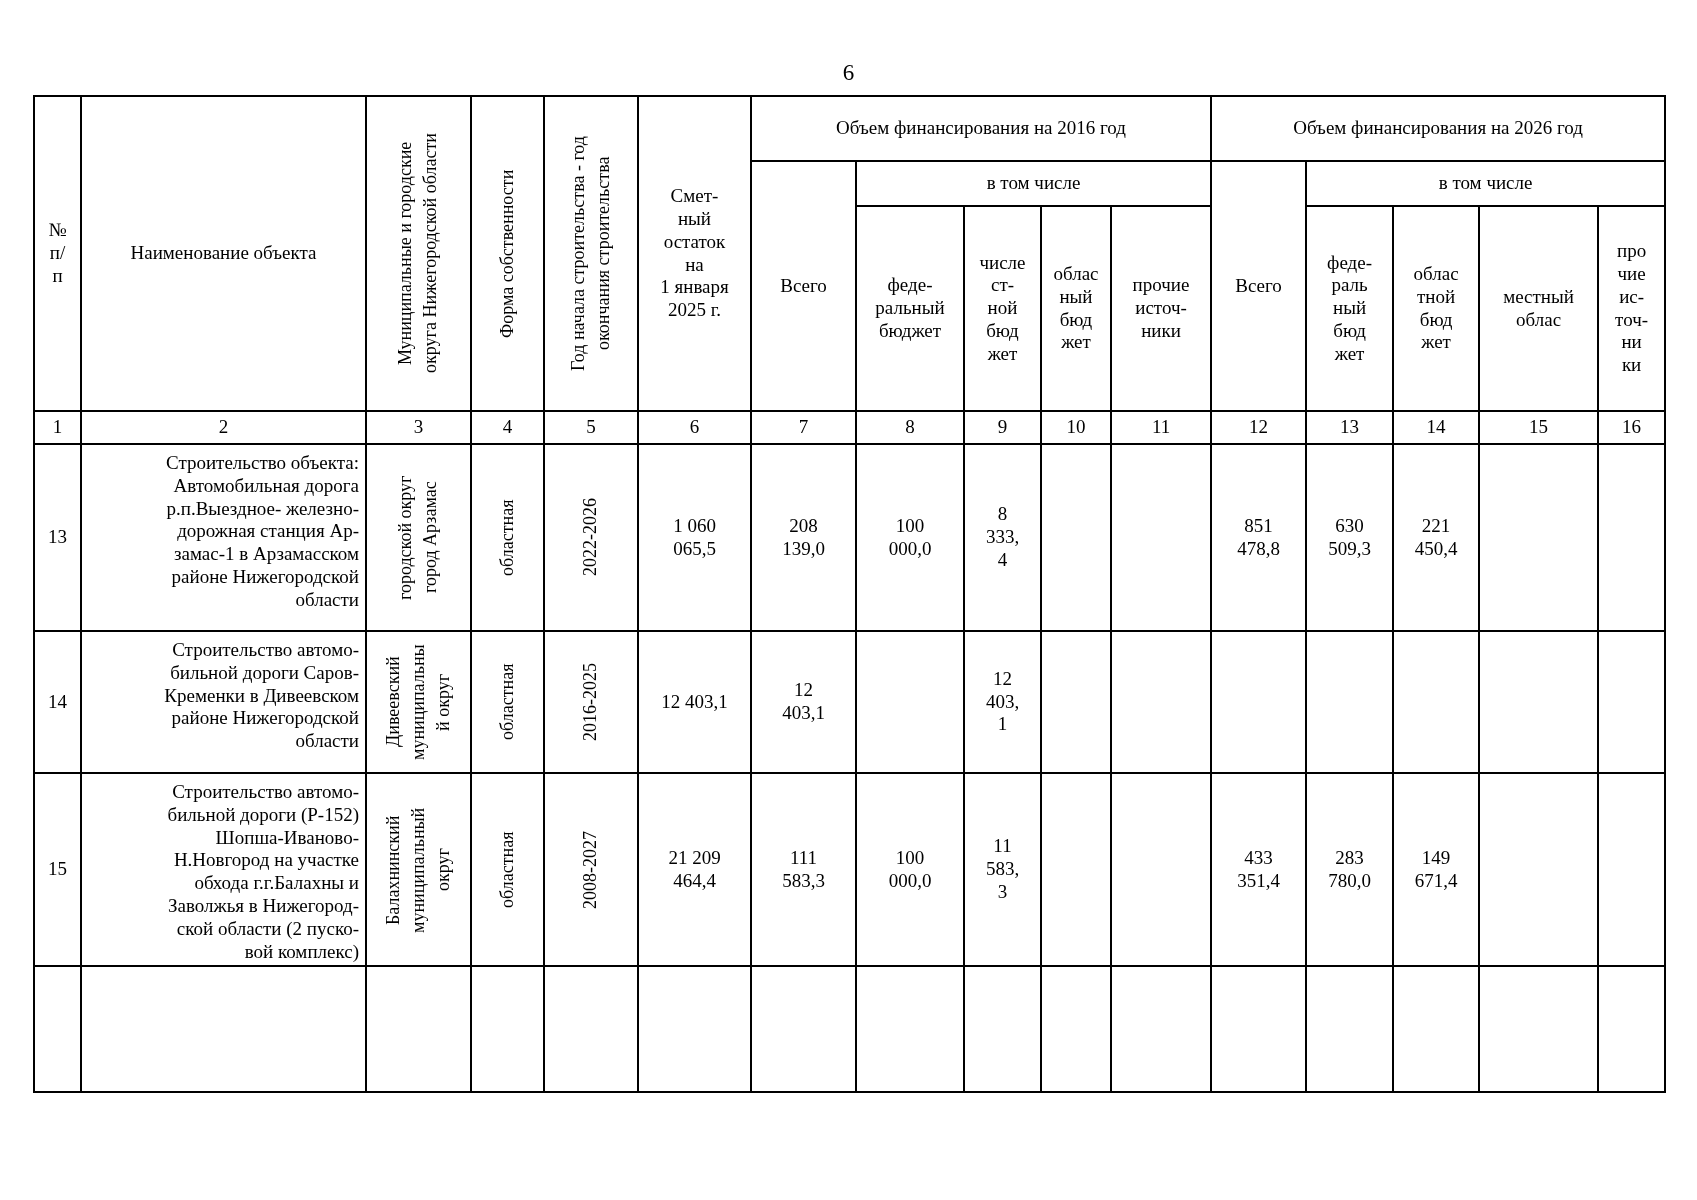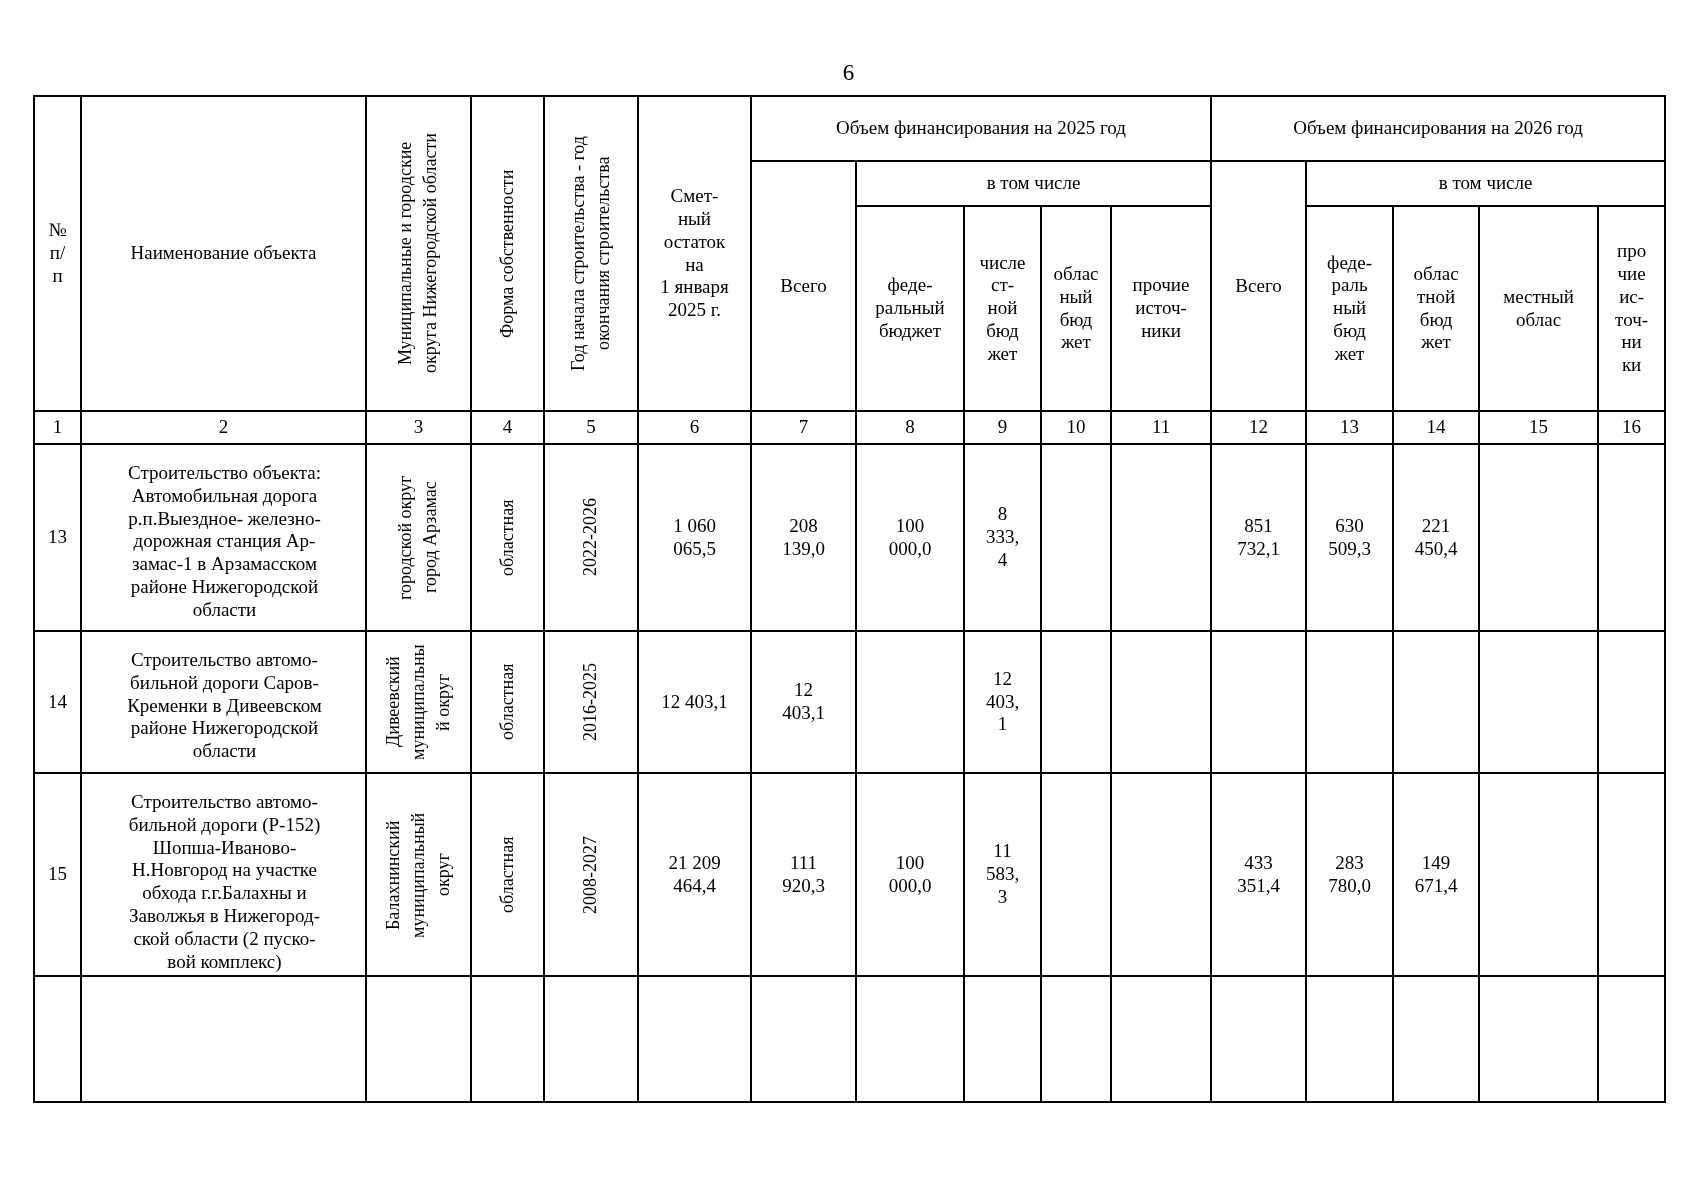--- a/index.html
+++ b/index.html
@@ -35,23 +35,23 @@
     border: 2px solid #000000;
     font-size: 19px;
     line-height: 1.2;
     text-align: center;
     vertical-align: middle;
     padding: 2px 4px;
     white-space: pre-line;
     overflow: hidden;
   }
   td.name {
-    text-align: center;
+    text-align: right;
     vertical-align: top;
-    padding: 17px 6px 2px 8px;
+    padding: 7px 6px 2px 8px;
   }
   td.vcell { padding: 2px 2px; }
   .vert {
     display: inline-block;
     writing-mode: vertical-rl;
     transform: rotate(180deg);
     text-align: center;
     white-space: pre-line;
     vertical-align: middle;
     font-size: 18px;
@@ -106,21 +106,21 @@
 округа Нижегородской области</span></td>
         <td rowspan="3" class="vcell"><span class="vert vh295">Форма собственности</span></td>
         <td rowspan="3" class="vcell"><span class="vert vh295">Год начала строительства - год
 окончания строительства</span></td>
         <td rowspan="3">Смет-
 ный
 остаток
 на
 1 января
 2025 г.</td>
-        <td colspan="5">Объем финансирования на 2025 год</td>
+        <td colspan="5">Объем финансирования на 2016 год</td>
         <td colspan="5">Объем финансирования на 2026 год</td>
       </tr>
 
       <tr class="rh2">
         <td rowspan="2">Всего</td>
         <td colspan="4">в том числе</td>
         <td rowspan="2">Всего</td>
         <td colspan="4">в том числе</td>
       </tr>
 
@@ -196,21 +196,21 @@
         <td>208
 139,0</td>
         <td>100
 000,0</td>
         <td>8
 333,
 4</td>
         <td></td>
         <td></td>
         <td>851
-732,1</td>
+478,8</td>
         <td>630
 509,3</td>
         <td>221
 450,4</td>
         <td></td>
         <td></td>
       </tr>
 
       <tr class="r14">
         <td>14</td>
@@ -251,21 +251,21 @@
 ской области (2 пуско-
 вой комплекс)</td>
         <td class="vcell"><span class="vert vh180">Балахнинский
 муниципальный
 округ</span></td>
         <td class="vcell"><span class="vert vh180">областная</span></td>
         <td class="vcell"><span class="vert vh180">2008-2027</span></td>
         <td>21 209
 464,4</td>
         <td>111
-920,3</td>
+583,3</td>
         <td>100
 000,0</td>
         <td>11
 583,
 3</td>
         <td></td>
         <td></td>
         <td>433
 351,4</td>
         <td>283

